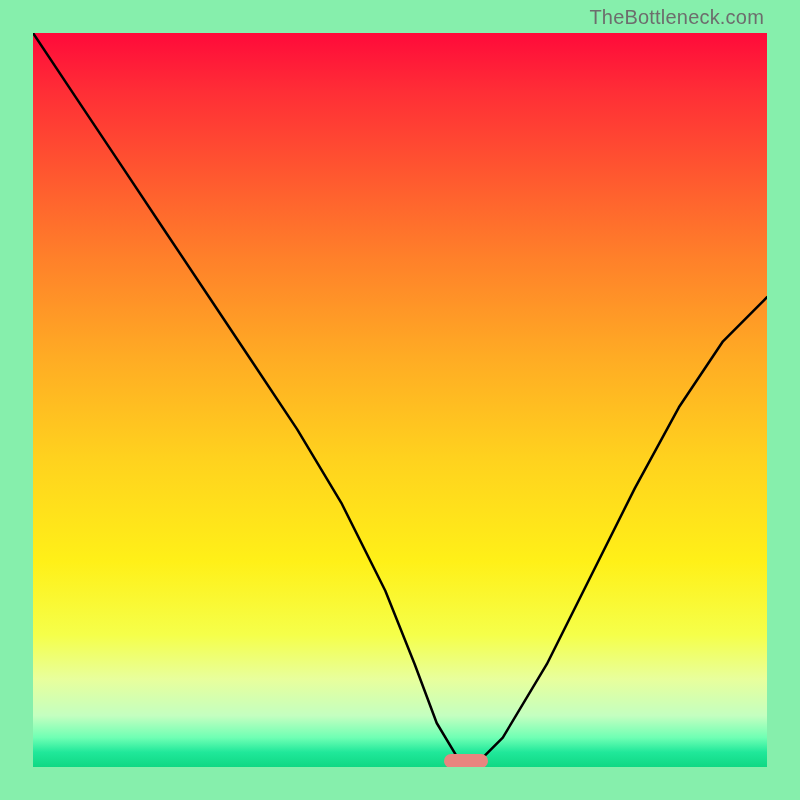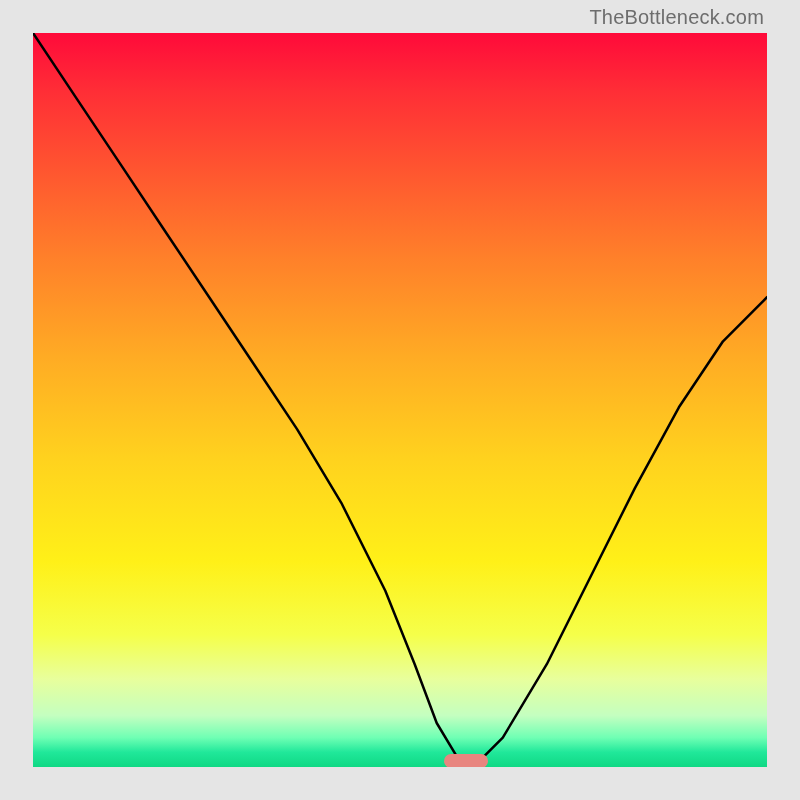--- a/index.html
+++ b/index.html
@@ -9,21 +9,21 @@
     height: 800px;
     background: #000;
     overflow: hidden;
     font-family: Arial, Helvetica, sans-serif;
   }
   .frame {
     position: absolute;
     top: 0; left: 0;
     width: 800px;
     height: 800px;
-    background: #e5e5e5;
+    background: #86efac;
   }
   .plot-area {
     position: absolute;
     top: 33px;
     left: 33px;
     width: 734px;
     height: 734px;
     overflow: hidden;
   }
   

